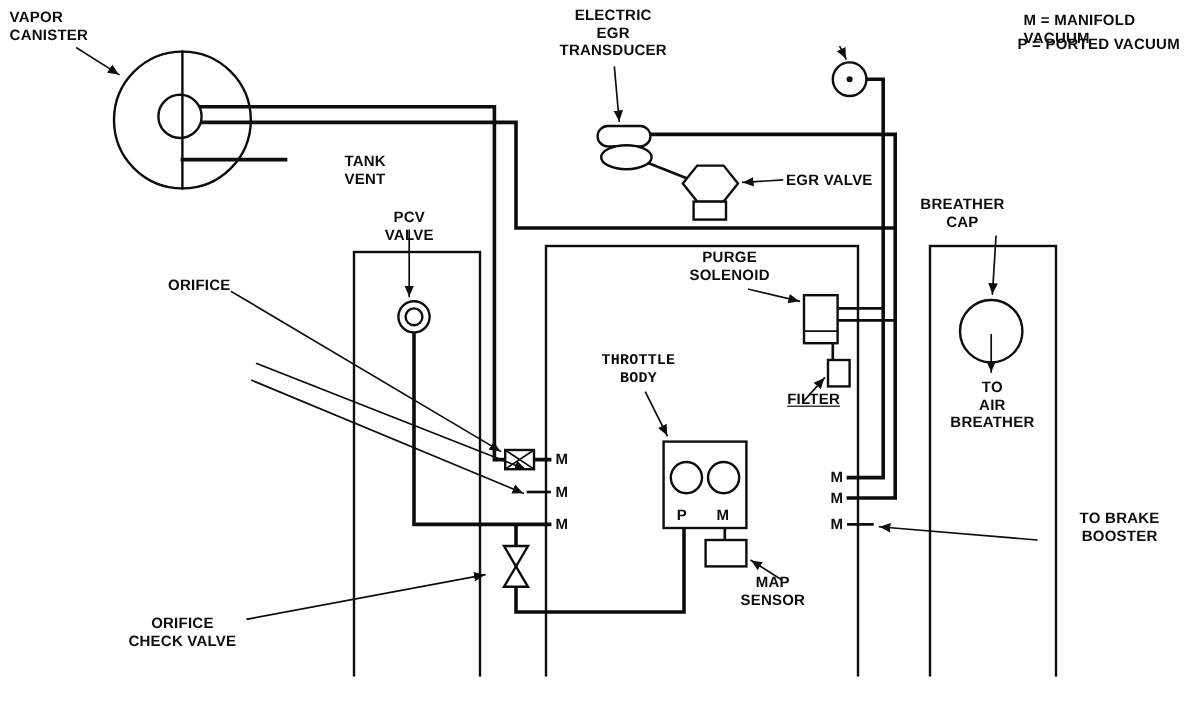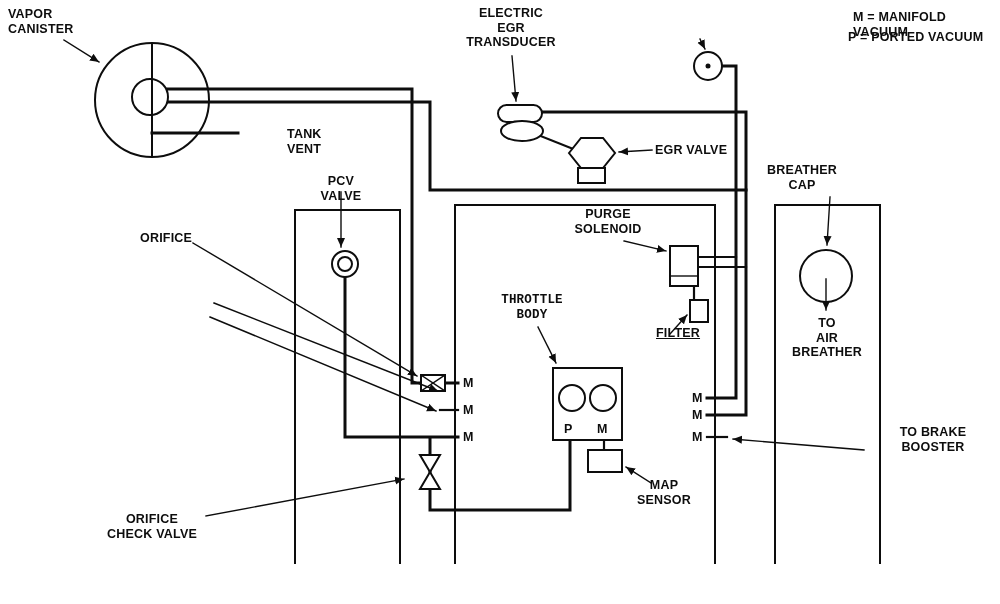--- a/index.html
+++ b/index.html
@@ -147,21 +147,21 @@
   <div class="lbl center" style="left:802px; top:163px;">BREATHER
 CAP</div>
   <div class="lbl center" style="left:827px; top:316px;">TO
 AIR
 BREATHER</div>
   <div class="lbl center" style="left:608px; top:207px;">PURGE
 SOLENOID</div>
   <div class="lbl center" style="left:532px; top:293px;font-family:Liberation Mono, monospace;">THROTTLE
 BODY</div>
   <div class="lbl" style="left:656px; top:326px;text-decoration:underline;">FILTER</div>
-  <div class="lbl center" style="left:664px; top:478px;">MAP
+  <div class="lbl center" style="left:644px; top:478px;">MAP
 SENSOR</div>
   <div class="lbl center" style="left:908px; top:425px;margin-left:25px;">TO BRAKE
 BOOSTER</div>
 
   <div class="port" style="left:463px; top:374px;">M</div>
   <div class="port" style="left:463px; top:401px;">M</div>
   <div class="port" style="left:463px; top:428px;">M</div>
   <div class="port" style="left:692px; top:389px;">M</div>
   <div class="port" style="left:692px; top:406px;">M</div>
   <div class="port" style="left:692px; top:428px;">M</div>

